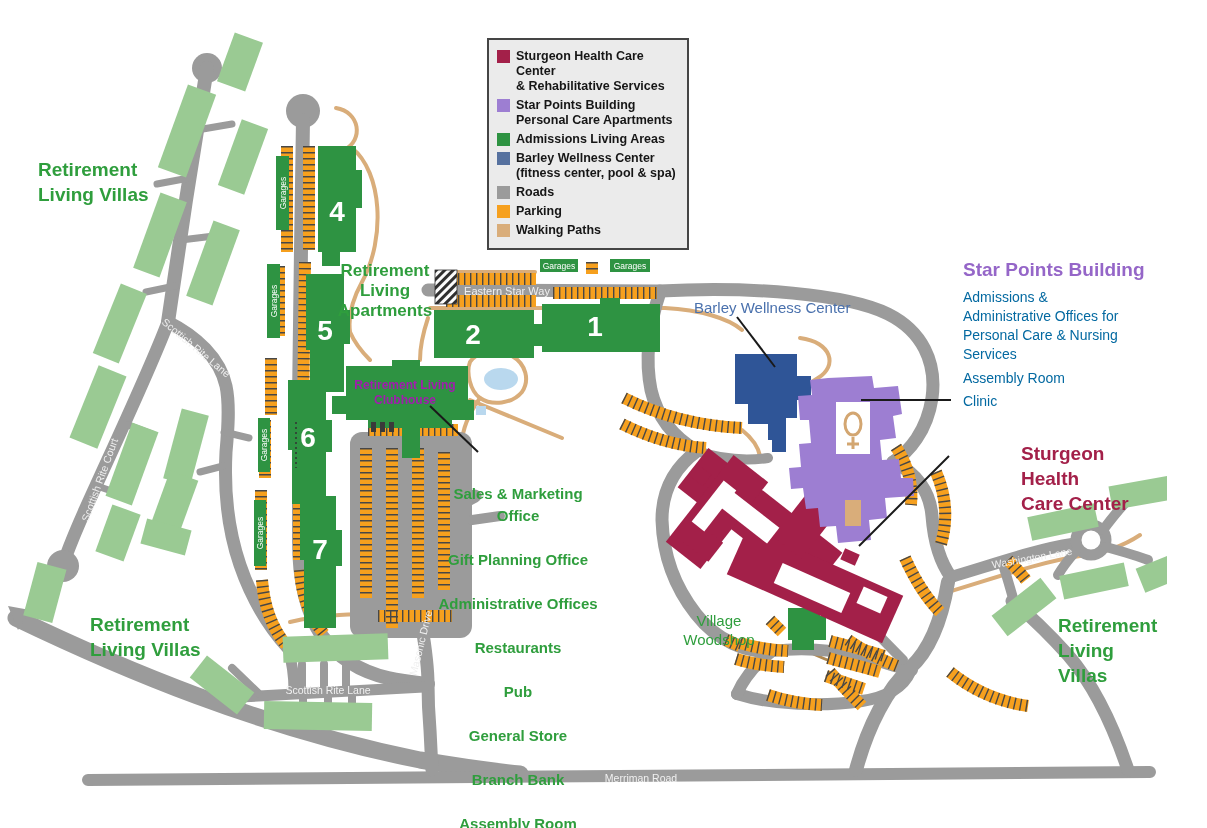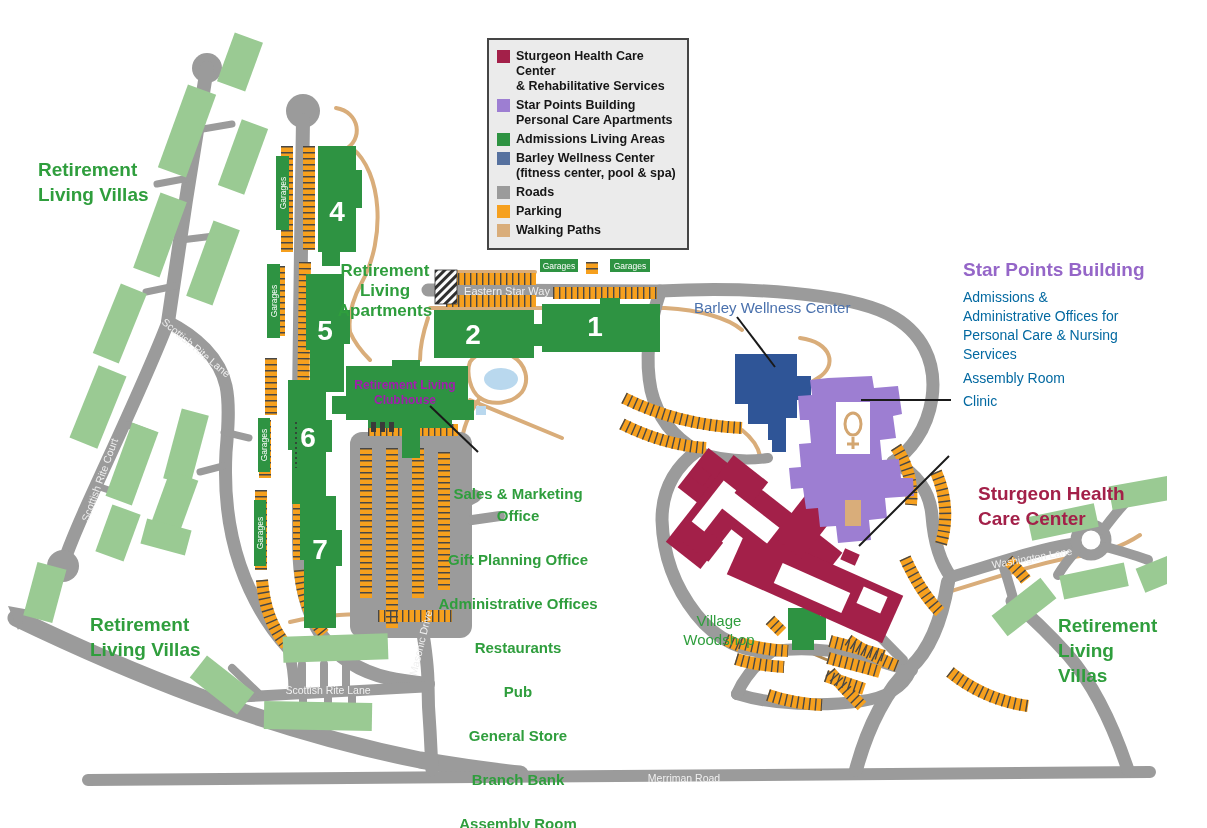--- a/index.html
+++ b/index.html
@@ -343,21 +343,21 @@
 <div class="lbl wood ctr" style="left:719px;top:611px;">Village
 Woodshop</div>
 
 <div class="lbl star-h" style="left:963px;top:259px;">Star Points Building</div>
 <div class="lbl star-s" style="left:963px;top:288px;">Admissions &amp;
 Administrative Offices for
 Personal Care &amp; Nursing
 Services</div>
 <div class="lbl star-s" style="left:963px;top:369px;">Assembly Room</div>
 <div class="lbl star-s" style="left:963px;top:392px;">Clinic</div>
-<div class="lbl sturg" style="left:978px;top:441px;margin-top:40px;">Sturgeon Health
+<div class="lbl sturg" style="left:1021px;top:441px;">Sturgeon Health
 Care Center</div>
 
 <div class="lbl amen ctr" style="left:518px;top:461px;">
   <div>Sales &amp; Marketing Office</div>
   <div>Gift Planning Office</div>
   <div>Administrative Offices</div>
   <div>Restaurants</div>
   <div>Pub</div>
   <div>General Store</div>
   <div>Branch Bank</div>
@@ -382,15 +382,15 @@
 <div class="lbl garlbl pin" style="left:260px;top:533px;transform:translate(-50%,-50%) rotate(-90deg);">Garages</div>
 <div class="lbl garlbl pin" style="left:559px;top:266px;">Garages</div>
 <div class="lbl garlbl pin" style="left:630px;top:266px;">Garages</div>
 
 <div class="lbl roadlbl pin" style="left:507px;top:291px;font-size:11px;">Eastern Star Way</div>
 <div class="lbl roadlbl pin" style="left:196px;top:348px;transform:translate(-50%,-50%) rotate(40deg);">Scottish Rite Lane</div>
 <div class="lbl roadlbl pin" style="left:100px;top:480px;transform:translate(-50%,-50%) rotate(-70deg);">Scottish Rite Court</div>
 <div class="lbl roadlbl pin" style="left:421px;top:643px;transform:translate(-50%,-50%) rotate(-76deg);">Masonic Drive</div>
 <div class="lbl roadlbl pin" style="left:328px;top:690px;">Scottish Rite Lane</div>
 <div class="lbl roadlbl pin" style="left:1032px;top:558px;transform:translate(-50%,-50%) rotate(-10deg);">Washington Lane</div>
-<div class="lbl roadlbl pin" style="left:684px;top:778px;">Merriman Road</div>
+<div class="lbl roadlbl pin" style="left:641px;top:778px;">Merriman Road</div>
 
 </div>
 
 </body></html>

